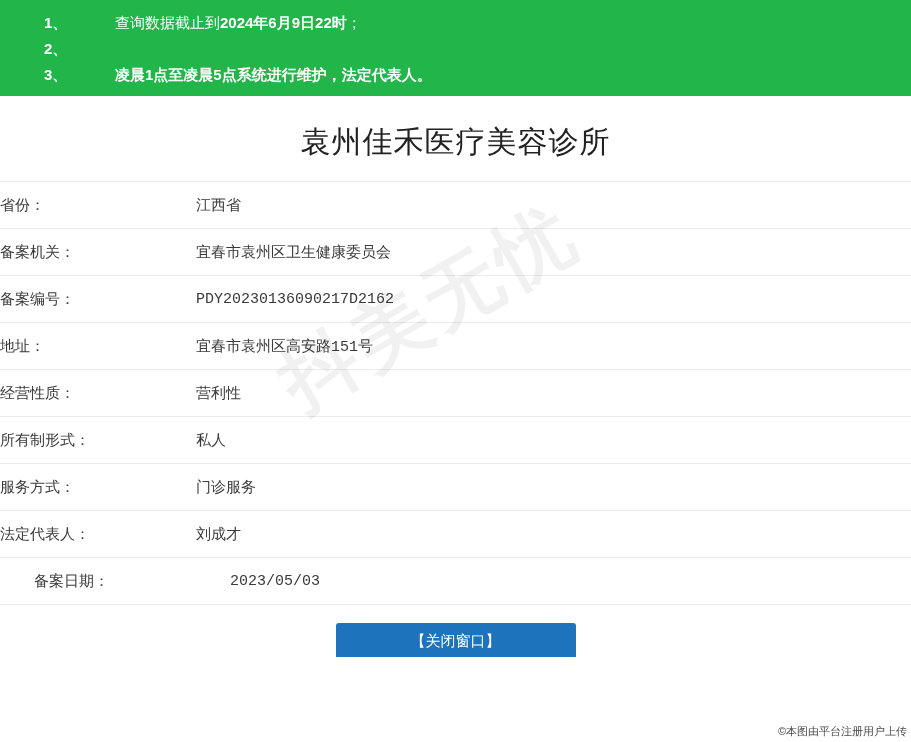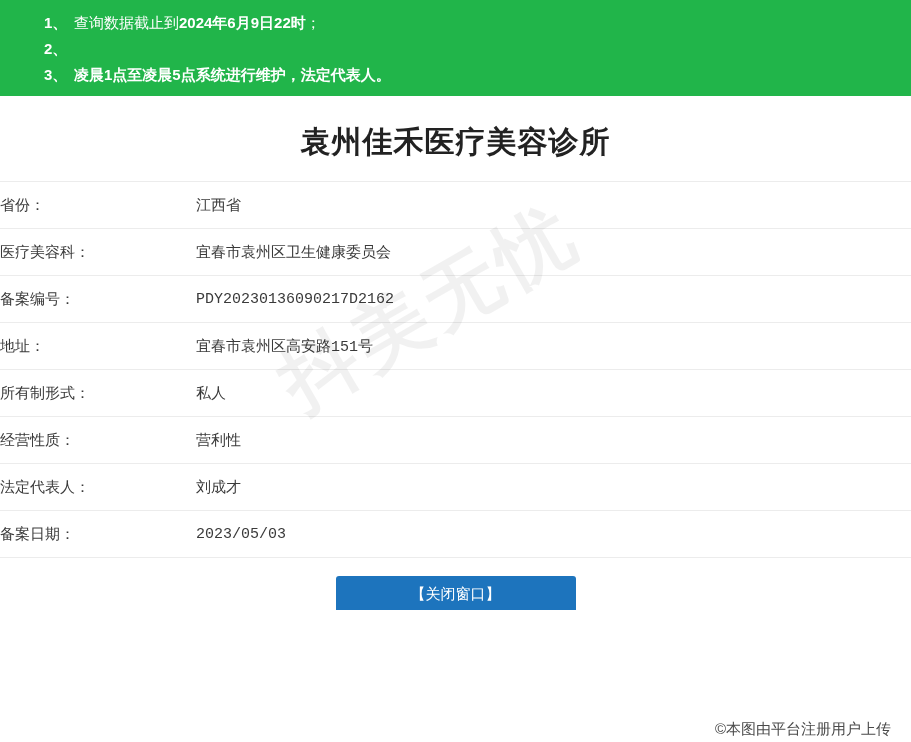--- a/index.html
+++ b/index.html
@@ -36,31 +36,32 @@
     line-height: 26px;
     padding-left: 44px;
   }
   .notice-num {
     width: 30px;
     flex: 0 0 auto;
     font-weight: bold;
   }
   .notice-text {
     white-space: nowrap;
+    margin-left: 41px;
   }
   .notice-text b { font-weight: bold; }
 
   
   .title-wrap {
     text-align: center;
     padding: 26px 0 18px 0;
   }
   .page-title {
     font-size: 30px;
-    font-weight: bold;
+    font-weight: normal;
     color: #222222;
     letter-spacing: 1px;
   }
 
   
   .info-table {
     width: 911px;
     border-collapse: collapse;
     table-layout: fixed;
   }
@@ -79,20 +80,21 @@
     padding-left: 4px;
     color: #3c3c3c;
   }
   .cell-value {
     padding-left: 0px;
     color: #3c3c3c;
     font-family: Liberation Mono, monospace;
   }
   .info-table tr:last-child td {
     border-bottom: 1px solid #ececec;
+    padding-left: 34px;
   }
 
   
   .watermark {
     position: absolute;
     left: 300px;
     top: 255px;
     width: 330px;
     height: 230px;
     pointer-events: none;
@@ -120,23 +122,23 @@
     color: #ffffff;
     font-size: 15px;
     border: none;
     border-radius: 3px 3px 0 0;
     cursor: pointer;
     font-family: "Liberation Sans", "DejaVu Sans", sans-serif;
   }
 
   .corner-note {
     position: absolute;
-    right: 20px;
+    right: 4px;
     bottom: 3px;
-    font-size: 15px;
+    font-size: 11px;
     color: #4a4a4a;
     white-space: nowrap;
   }
 </style>
 </head>
 <body>
 
 <div class="notice">
   <ul class="notice-list">
     <li class="notice-item">
@@ -159,38 +161,42 @@
 
 <div class="watermark">抖美无忧</div>
 
 <table class="info-table">
   <tbody>
     <tr>
       <td class="cell-label">省份：</td>
       <td class="cell-value">江西省</td>
     </tr>
     <tr>
-      <td class="cell-label">医疗美容科：</td>
+      <td class="cell-label">备案机关：</td>
       <td class="cell-value">宜春市袁州区卫生健康委员会</td>
     </tr>
     <tr>
       <td class="cell-label">备案编号：</td>
       <td class="cell-value">PDY20230136090217D2162</td>
     </tr>
     <tr>
       <td class="cell-label">地址：</td>
       <td class="cell-value">宜春市袁州区高安路151号</td>
     </tr>
     <tr>
+      <td class="cell-label">经营性质：</td>
+      <td class="cell-value">营利性</td>
+    </tr>
+    <tr>
       <td class="cell-label">所有制形式：</td>
       <td class="cell-value">私人</td>
     </tr>
     <tr>
-      <td class="cell-label">经营性质：</td>
-      <td class="cell-value">营利性</td>
+      <td class="cell-label">服务方式：</td>
+      <td class="cell-value">门诊服务</td>
     </tr>
     <tr>
       <td class="cell-label">法定代表人：</td>
       <td class="cell-value">刘成才</td>
     </tr>
     <tr>
       <td class="cell-label">备案日期：</td>
       <td class="cell-value">2023/05/03</td>
     </tr>
   </tbody>

